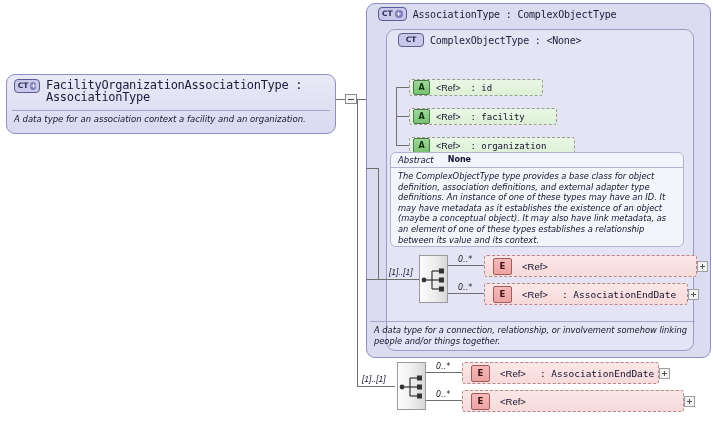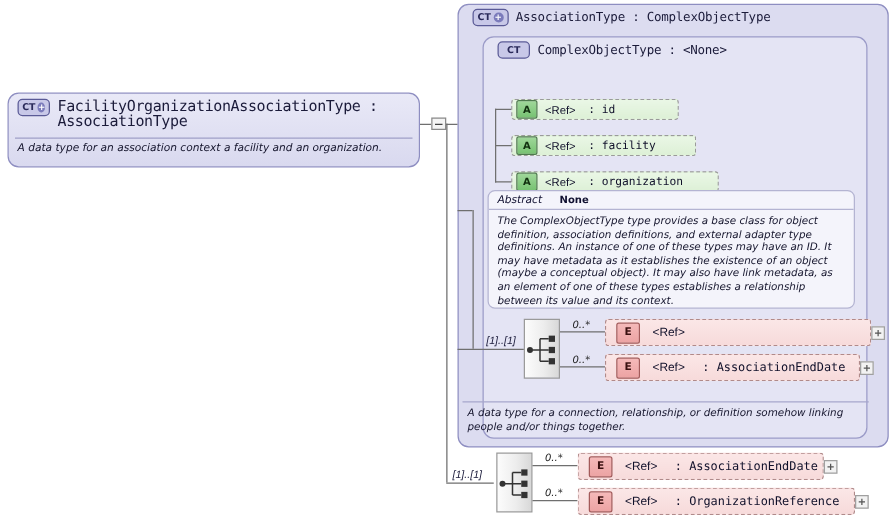--- a/index.html
+++ b/index.html
@@ -388,21 +388,21 @@
 
 <div class="elem-row" style="left:484px; top:283px; width:204px;">
   <span class="badge-e">E</span>
   <span class="row-ref">&lt;Ref&gt;</span>
   <span class="row-name">: AssociationEndDate</span>
 </div>
 <div class="expand-btn" style="left:688px; top:289px;"></div>
 
 <div class="doc-strip" style="left:370px; top:321px; width:325px;">
   <div class="line"></div>
-  <div class="txt">A data type for a connection, relationship, or definition somehow linking people and/or things together.</div>
+  <div class="txt">A data type for a connection, relationship, or involvement somehow linking people and/or things together.</div>
 </div>
 
 <div class="node-box" style="left:6px; top:74px; width:330px; height:60px;">
   <div class="nb-head">
     <span class="badge-ct">
       <span>CT</span>
         <span class="plus">+</span>
     </span>
     <span class="nb-title">FacilityOrganizationAssociationType : AssociationType</span>
   </div>
@@ -443,18 +443,17 @@
 <div class="elem-row" style="left:462px; top:362px; width:197px;">
   <span class="badge-e">E</span>
   <span class="row-ref">&lt;Ref&gt;</span>
   <span class="row-name">: AssociationEndDate</span>
 </div>
 <div class="expand-btn" style="left:659px; top:368px;"></div>
 
 <div class="elem-row" style="left:462px; top:390px; width:222px;">
   <span class="badge-e">E</span>
   <span class="row-ref">&lt;Ref&gt;</span>
-  <span class="row-name">: OrganizationReference</span>
 </div>
 <div class="expand-btn" style="left:684px; top:396px;"></div>
 
 <div class="ln-v" style="left:378px; top:168px; height:111px;"></div>
 <div class="ln-h" style="left:366px; top:168px; width:12px;"></div>
 
 </body></html>

